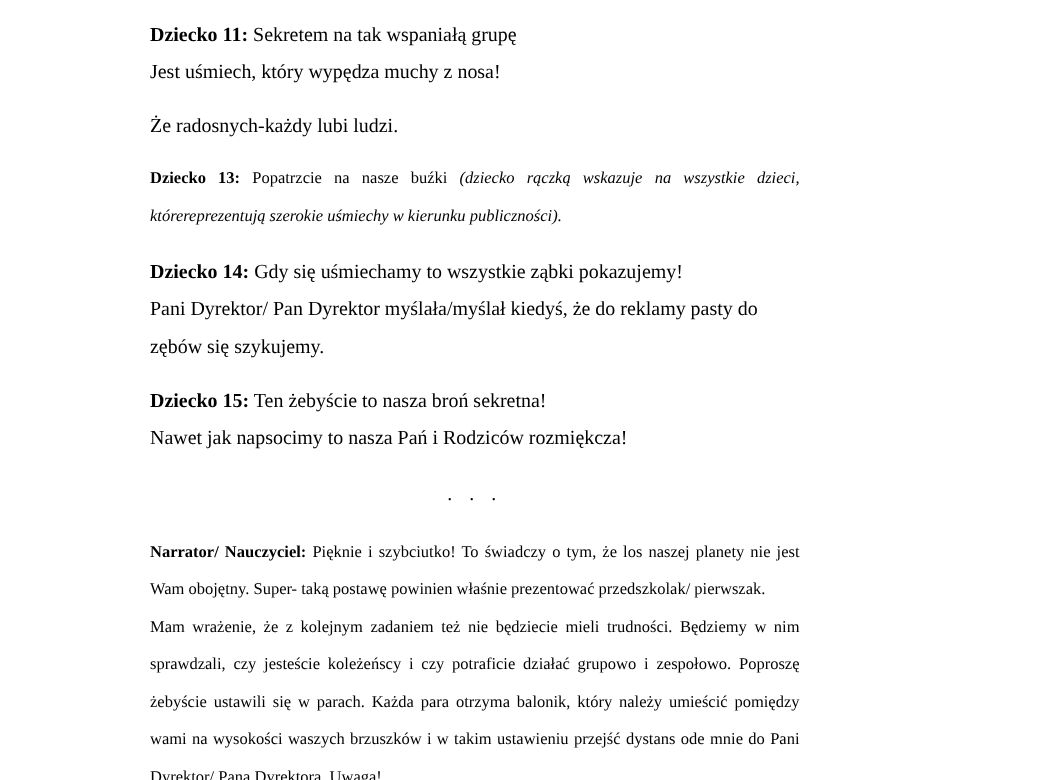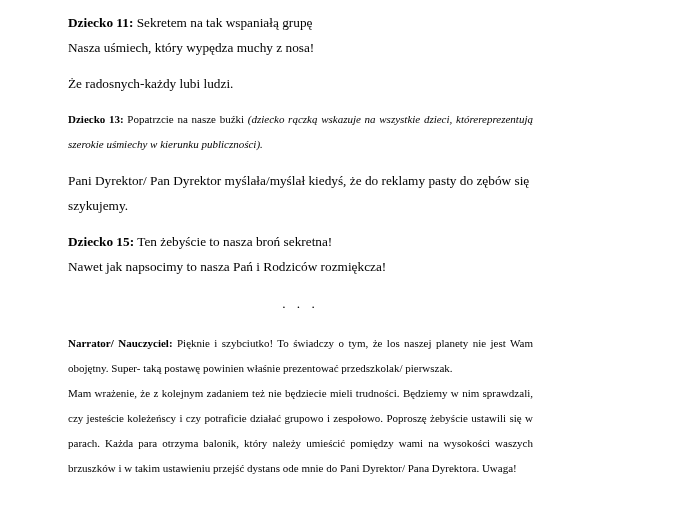--- a/index.html
+++ b/index.html
@@ -12,21 +12,21 @@
     background: #ffffff;
     font-family: "Liberation Serif", serif;
     color: #000000;
     overflow: hidden;
   }
   .page {
     position: relative;
     width: 557px;
     height: 520px;
     box-sizing: border-box;
-    padding: 10px 24px 0 68px;
+    padding: 10px 24px 0 100px;
   }
   .block {
     margin: 0 0 11px 0;
   }
   .line {
     font-size: 13.3px;
     line-height: 25px;
     text-align: left;
     white-space: normal;
   }
@@ -53,32 +53,33 @@
     margin-top: 16px;
   }
 </style>
 </head>
 <body>
 
 <div class="page">
 
   <div class="block">
     <div class="line"><span class="speaker">Dziecko 11:</span><span> Sekretem na tak wspaniałą grupę</span></div>
-    <div class="line">Nasza uśmiech, który wypędza muchy z nosa!</div>
+    <div class="line">Jest uśmiech, który wypędza muchy z nosa!</div>
   </div>
 
   <div class="block">
     <div class="line">Że radosnych-każdy lubi ludzi.</div>
   </div>
 
   <div class="block">
     <div class="para"><span class="speaker">Dziecko 13:</span><span> Popatrzcie na nasze buźki </span><span class="stage">(dziecko rączką wskazuje na wszystkie dzieci, którereprezentują szerokie uśmiechy w kierunku publiczności).</span></div>
   </div>
 
   <div class="block">
+    <div class="line"><span class="speaker">Dziecko 14:</span><span> Gdy się uśmiechamy to wszystkie ząbki pokazujemy!</span></div>
     <div class="line">Pani Dyrektor/ Pan Dyrektor myślała/myślał kiedyś, że do reklamy pasty do zębów się szykujemy.</div>
   </div>
 
   <div class="block">
     <div class="line"><span class="speaker">Dziecko 15:</span><span> Ten żebyście to nasza broń sekretna!</span></div>
     <div class="line">Nawet jak napsocimy to nasza Pań i Rodziców rozmiękcza!</div>
   </div>
 
   <div class="divider">. . .</div>
 

